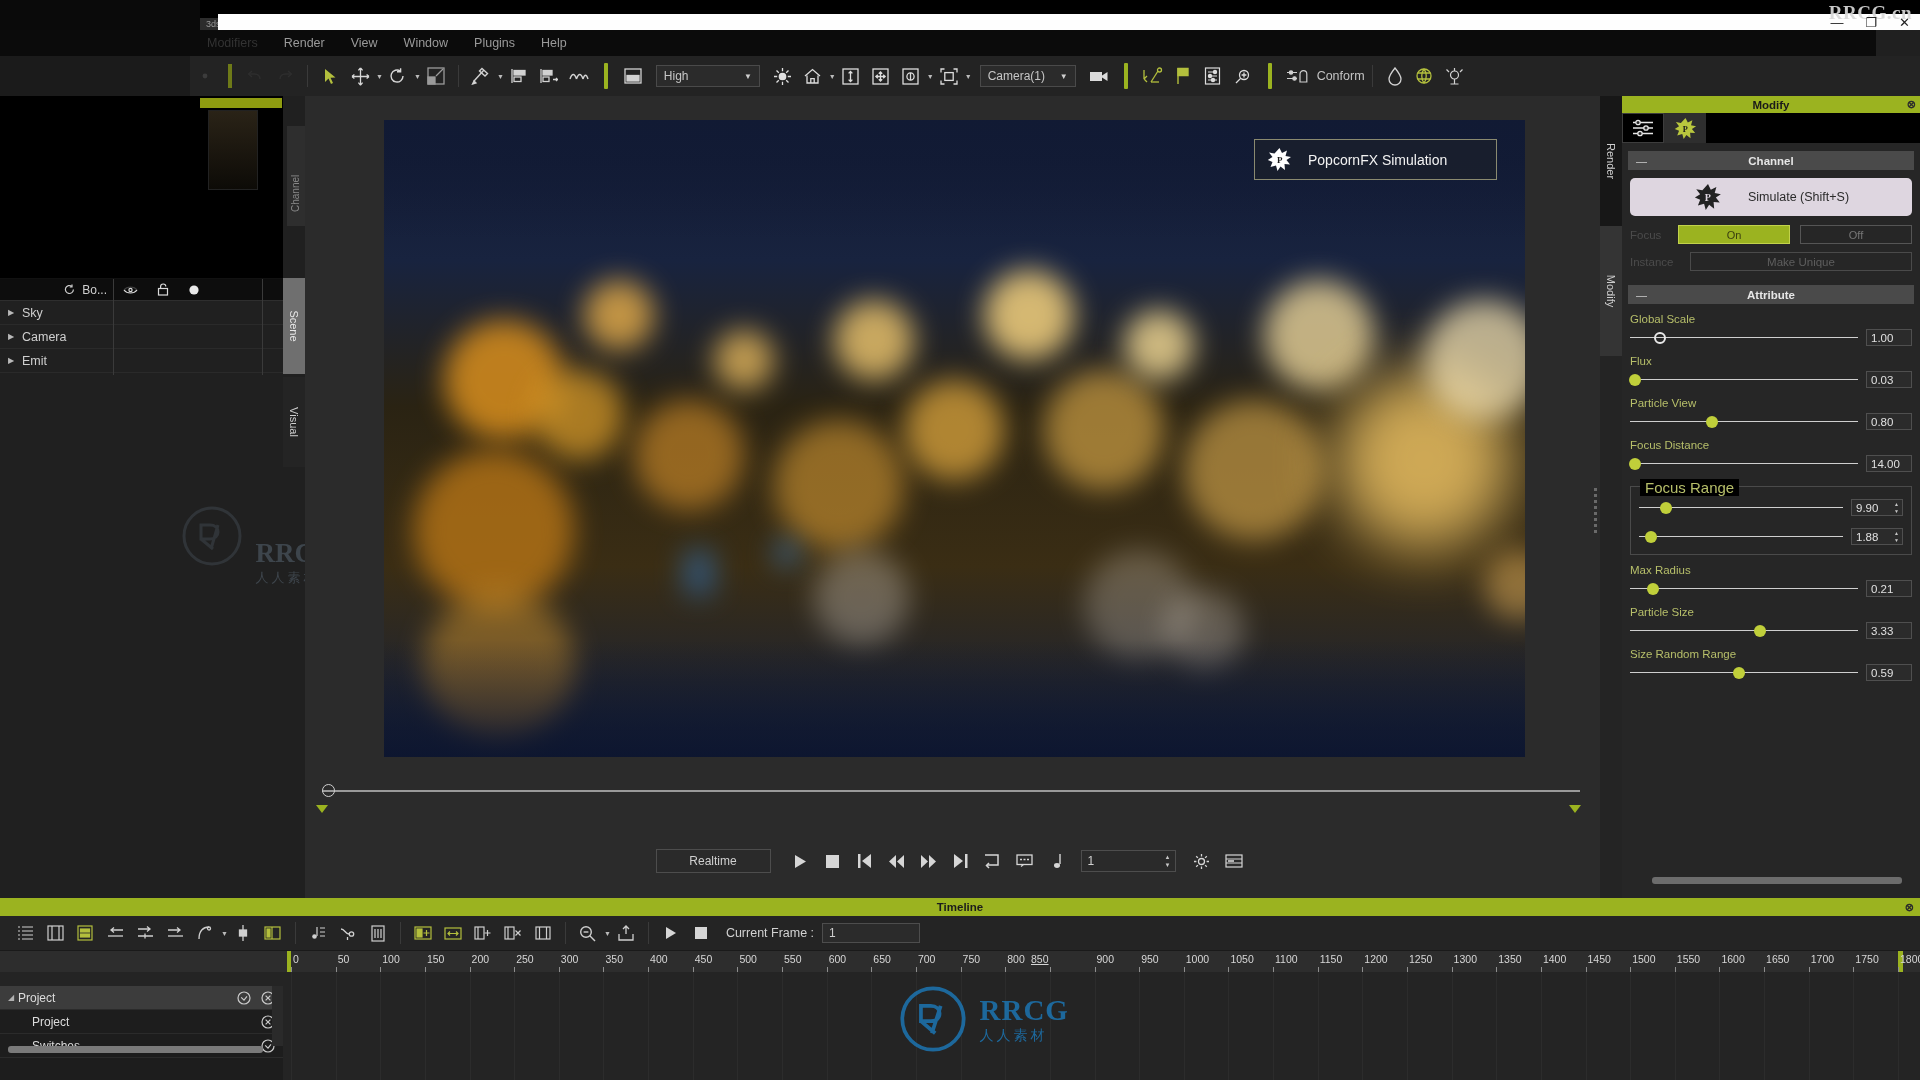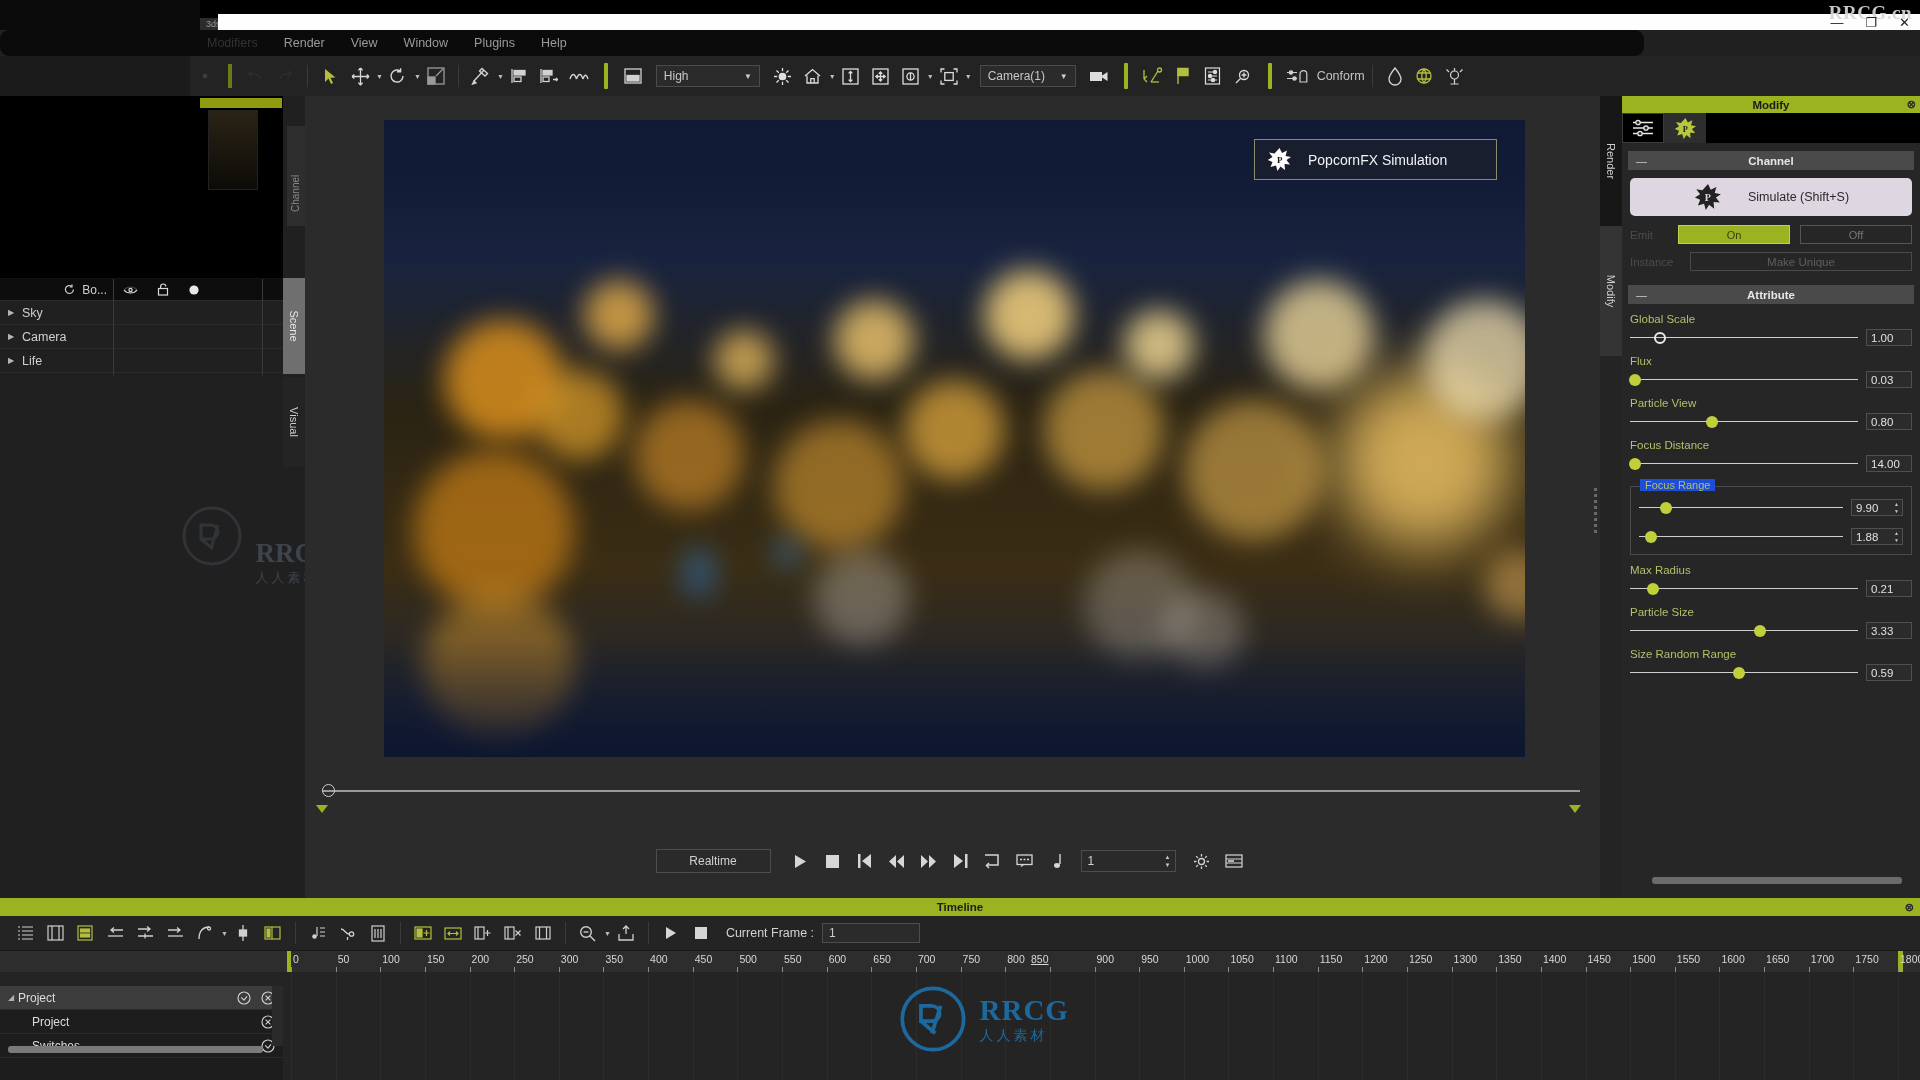--- a/index.html
+++ b/index.html
@@ -16,22 +16,22 @@
     background:#2c2c2c; color:#999; font-size:9px; padding-left:6px; line-height:12px;}
   .titlebar .whitebar{ position:absolute; left:218px; top:14px; width:1702px; height:16px;
     background:#fefefe; }
   .wmbtns{ position:absolute; right:10px; top:14px; height:16px; display:flex;
     gap:22px; align-items:center; z-index:5;}
   .wmbtns span{ color:#222; font-size:13px; line-height:1; cursor:default; }
   .watermark-top{ position:absolute; right:8px; top:2px; color:#d8d8d8; font-size:19px;
     font-weight:bold; letter-spacing:0.5px; opacity:.92; font-family:"Liberation Serif",serif;}
 
   
-  .menubar{ position:absolute; left:0; top:30px; width:1644px; height:26px;
-    background:#0b0b0b; display:flex; align-items:center; padding-left:194px;border-radius:9px; }
+  .menubar{ position:absolute; left:0; top:30px; width:1876px; height:26px;
+    background:#0b0b0b; display:flex; align-items:center; padding-left:194px; }
   .menubar .mi{ color:#9a9a9a; font-size:12.5px; padding:0 13px; line-height:26px; }
   .menubar .mi.dim{ color:#333; }
 
   
   .toolbar{ position:absolute; left:0; top:56px; width:1920px; height:40px;
     background:#232323; display:flex; align-items:center; }
   .toolbar .tb-left-dark{ width:190px; height:40px; background:#1b1b1b; }
   .tbtn{ width:30px;height:28px; display:flex;align-items:center;justify-content:center;
     color:#cfcfcf; position:relative; }
   .tbtn svg{ display:block; }
@@ -152,22 +152,22 @@
   .arow{ display:flex; align-items:center; gap:8px; margin-top:4px; }
   .slider{ position:relative; flex:1; height:14px; }
   .slider .trk{ position:absolute; left:0; top:6px; width:100%; height:1.5px; background:#cfcfcf;}
   .slider .knb{ position:absolute; top:1px; width:12px;height:12px;border-radius:50%;
     background:#c0cf3a; transform:translateX(-6px);}
   .slider .knb.hollow{ background:transparent; border:2px solid #e8e8e8; }
   .numbox{ width:46px;height:17px;border:1px solid #4f4f4f;background:#2b2b2b;
     color:#e0e0e0;font-size:11.5px;display:flex;align-items:center;padding-left:4px;}
   .group{ border:1px solid #4a4a4a; margin:14px 8px 0 8px; padding:0 8px 9px 8px;
     position:relative;}
-  .group .gl{ position:absolute; left:9px; top:-8px; background:#1d4ed8; padding:0 5px;
-    color:#b7bf6a; font-size:11px;}
+  .group .gl{ position:absolute; left:9px; top:-8px; background:#000000; padding:0 5px;
+    color:#b7bf6a; font-size:15px;}
   .numbox.spin2{ width:52px; position:relative; }
   .numbox.spin2 .sp{ position:absolute; right:1px; top:0; height:15px; width:9px;
     display:flex;flex-direction:column;justify-content:center;align-items:center;
     color:#c6c6c6;font-size:5px;line-height:7px;}
   .rscroll{ position:absolute; left:30px; bottom:14px; width:250px; height:7px;
     background:#6c6c6c; border-radius:3px;}
   .drag-dots{ position:absolute; left:1593px; top:485px; width:5px; height:60px; }
   .drag-dots i{ display:block; width:3px;height:3px;background:#6a6a6a;margin:3px 1px;}
 
   
@@ -480,21 +480,21 @@
     <div class="trow">
       <div class="arw">▶</div>
       <div class="nm">Sky</div>
     </div>
     <div class="trow">
       <div class="arw">▶</div>
       <div class="nm">Camera</div>
     </div>
     <div class="trow">
       <div class="arw">▶</div>
-      <div class="nm">Life</div>
+      <div class="nm">Emit</div>
     </div>
     <div class="tree-divider" style="top:0;left:113px;height:96px;position:absolute;"></div>
     <div class="tree-divider" style="top:0;left:262px;height:96px;position:absolute;"></div>
   </div>
 
   <div class="watermark-left">
     <svg width="62" height="62" viewBox="0 0 62 62" style="opacity:.55">
       <circle cx="31" cy="31" r="28" stroke="#5b6a78" stroke-width="3" fill="none"></circle>
       <path d="M20 20h9c5 0 8 3 8 7s-3 7-8 7h-9z M20 34l12 10 M37 20l-7 24" stroke="#5b6a78" stroke-width="3" fill="none"></path>
     </svg>
@@ -686,21 +686,21 @@
 
       <div class="simbtn">
         <svg width="28" height="28" viewBox="0 0 25 25" style="position:absolute;left:72px;">
           <path d="M12.5 1 L15 6 L20 3.5 L18.5 9 L24 10 L19.5 13 L23 17.5 L17.5 17 L18 23 L13.5 19.5 L10.5 24 L9 18.5 L3.5 20 L5.5 15 L0.8 13 L5.5 10 L2 5.5 L7.5 6.5z" fill="#222"></path>
           <text x="9.5" y="16" font-size="9" font-family="Liberation Serif, serif" font-weight="bold" fill="#ded6e0">P</text>
           </svg>
         <span class="lb" style="margin-left:66px;">Simulate (Shift+S)</span>
       </div>
 
       <div class="emitrow">
-        <div class="lbl">Emit</div>
+        <div class="lbl">Focus</div>
         <div class="segbtn on">On</div>
         <div class="segbtn">Off</div>
       </div>
 
       <div class="instrow">
         <div class="lbl">Instance</div>
         <div class="instbtn">Make Unique</div>
       </div>
 
       <div class="sec-hdr" style="margin-top:14px;">

